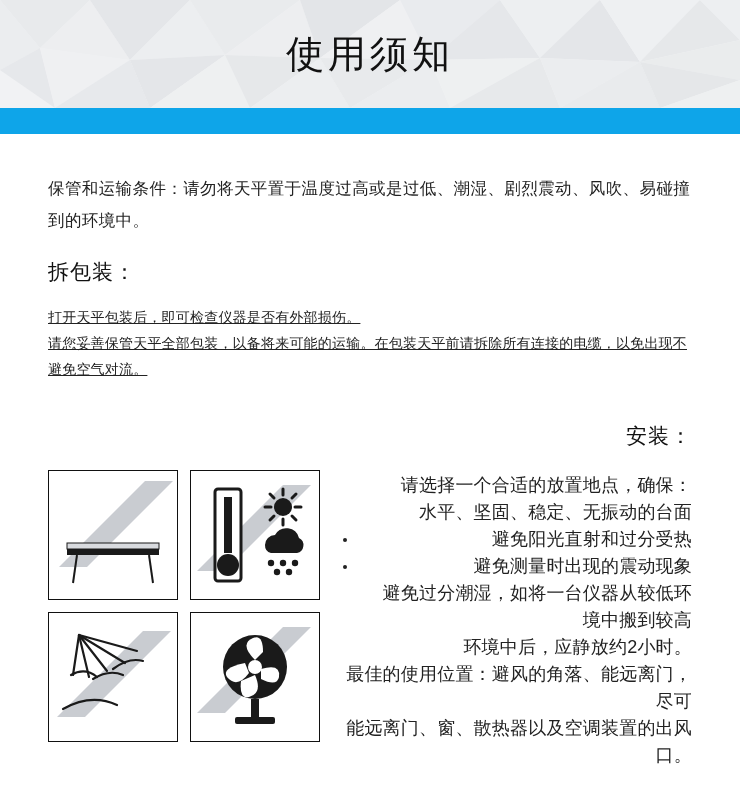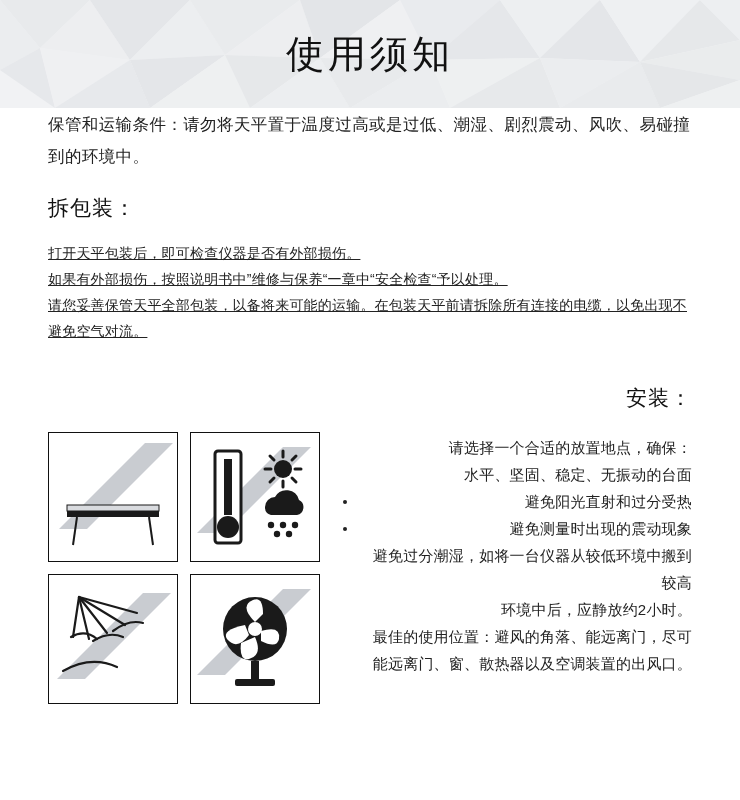--- a/index.html
+++ b/index.html
@@ -17,22 +17,22 @@
   .page {
     position: relative;
     width: 740px;
     height: 800px;
   }
 
   
   .banner {
     position: relative;
     width: 740px;
-    height: 108px;
-    background: #eab308;
+    height: 134px;
+    background: #0ea5e9;
     overflow: hidden;
   }
   .banner svg {
     position: absolute;
     top: 0;
     left: 0;
   }
   .banner-title {
     position: absolute;
     top: 0;
@@ -46,20 +46,21 @@
     letter-spacing: 4px;
     font-weight: 400;
     color: #111;
   }
 
   
   .content {
     padding: 0 48px;
   }
   .intro {
+    margin-top: 38px;
     font-size: 16.5px;
     line-height: 32px;
     color: #222;
     letter-spacing: 0.4px;
     max-width: 648px;
   }
   .section-heading {
     font-size: 21px;
     color: #111;
     letter-spacing: 1px;
@@ -107,21 +108,21 @@
     overflow: hidden;
   }
   .icon-box svg {
     position: absolute;
     top: 0;
     left: 0;
   }
 
   .install-text {
     margin-left: 22px;
-    font-size: 15px;
+    font-size: 18px;
     line-height: 27px;
     color: #222;
     letter-spacing: 0.2px;
     padding-top: 2px;
     max-width: 360px;
   }
   .install-text p {
     margin: 0;
   }
   .bullet {
@@ -187,21 +188,20 @@
   </div>
 
   <div class="content">
 
     <div class="intro">保管和运输条件：请勿将天平置于温度过高或是过低、潮湿、剧烈震动、风吹、易碰撞到的环境中。</div>
 
     <div class="sec-unpack">
       <div class="section-heading">拆包装：</div>
       <div class="body-lines">
         <p>打开天平包装后，即可检查仪器是否有外部损伤。</p>
-        <p>如果有外部损伤，按照说明书中”维修与保养“一章中“安全检查“予以处理。</p>
         <p>请您妥善保管天平全部包装，以备将来可能的运输。在包装天平前请拆除所有连接的电缆，以免出现不</p>
         <p>避免空气对流。</p>
       </div>
     </div>
 
     <div class="sec-install">
       <div class="section-heading">安装：</div>
 
       <div class="install-block">
 

